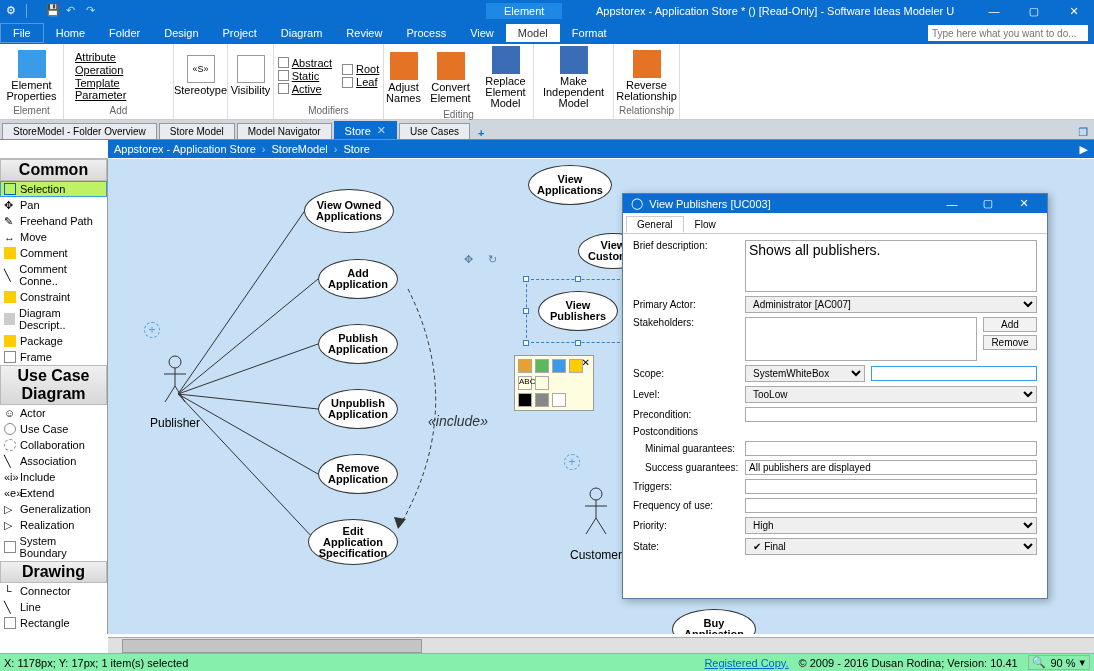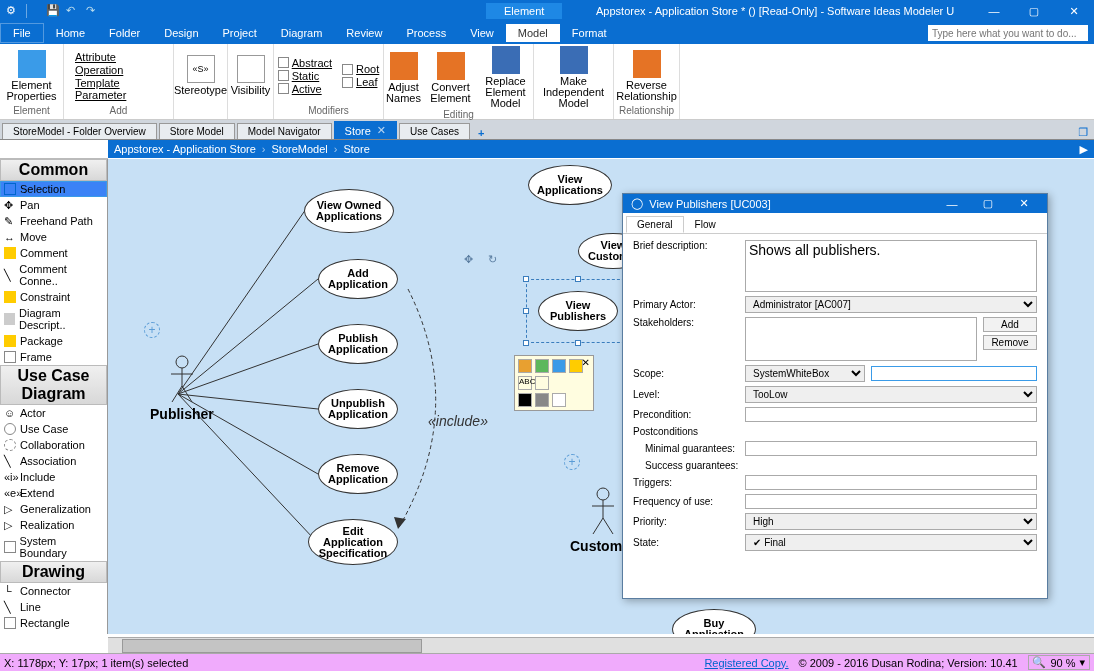--- a/index.html
+++ b/index.html
@@ -33,47 +33,47 @@
 .plus{color:#0a6ed1;font-weight:bold;padding:0 8px;}
 .breadcrumb{background:#0a6ed1;color:#fff;height:18px;display:flex;align-items:center;padding:0 6px;font-size:10px;gap:6px;}
 .breadcrumb .sep{opacity:.6;}
 .main{display:flex;height:475px;}
 .sidebar{width:108px;background:#fff;border-right:1px solid #999;display:flex;flex-direction:column;}
 .searchbox{display:flex;border-bottom:1px solid #bbb;}
 .searchbox input{flex:1;border:none;height:18px;padding:0 3px;}
 .searchbox .mag{width:18px;display:flex;align-items:center;justify-content:center;background:#eee;border-left:1px solid #bbb;}
 .shead{background:linear-gradient(#f0f0f0,#d8d8d8);border:1px solid #bbb;text-align:center;font-weight:bold;font-size:16px;padding:1px 0;}
 .stool{display:flex;align-items:center;gap:4px;padding:1px 3px;font-size:10px;cursor:pointer;border:1px solid transparent;}
-.stool.sel{background:#3b82f6;border:1px solid #3a9be8;}
+.stool.sel{background:#bef264;border:1px solid #3a9be8;}
 .stool .ti{width:12px;height:12px;display:inline-block;}
 .canvas{flex:1;background:#c7e0f5;position:relative;overflow:hidden;}
 .usecase{position:absolute;background:#fff;border:1px solid #333;border-radius:50%;display:flex;align-items:center;justify-content:center;text-align:center;font-size:10px;font-weight:bold;line-height:11px;padding:4px;}
 .actor{position:absolute;display:flex;flex-direction:column;align-items:center;}
 .actor svg{width:30px;height:50px;}
-.actor .nm{font-size:14px;font-weight:bold;margin-top:2px;}
+.actor .nm{font-size:12px;font-weight:normal;margin-top:12px;}
 .plusnode{position:absolute;width:16px;height:16px;border:1px dashed #5a9cd6;border-radius:50%;color:#5a9cd6;display:flex;align-items:center;justify-content:center;font-size:12px;}
 .selhandles{position:absolute;border:1px dashed #3a7dbd;}
 .selhandles .h{width:6px;height:6px;background:#fff;border:1px solid #3a7dbd;position:absolute;}
 .palette{position:absolute;background:#fffde0;border:1px solid #999;width:80px;height:56px;padding:3px;}
 .palette .row{display:flex;gap:3px;margin-bottom:3px;}
 .palette .cell{width:14px;height:14px;border:1px solid #aaa;}
 .dialog{position:absolute;background:#fff;border:1px solid #5a7da0;box-shadow:2px 2px 8px rgba(0,0,0,.3);}
 .dialog .dtitle{background:#0a6ed1;color:#fff;padding:3px 8px;display:flex;align-items:center;gap:6px;}
 .dialog .dtitle .spacer{flex:1;}
 .dialog .dtitle .wbtn{width:30px;text-align:center;}
 .dialog .dtabs{display:flex;border-bottom:1px solid #ccc;padding:3px 3px 0;}
 .dialog .dtab{padding:2px 10px;font-size:10px;border:1px solid transparent;}
 .dialog .dtab.active{border:1px solid #ccc;border-bottom-color:#fff;background:#fff;}
 .dialog .dbody{padding:6px 10px;}
 .drow{display:flex;align-items:center;margin-bottom:4px;gap:6px;}
 .drow label{width:106px;font-size:10px;}
 .drow input,.drow select,.drow textarea{flex:1;font-size:10px;padding:1px 3px;border:1px solid #aaa;}
 .drow textarea{height:52px;resize:none;}
 .drow .btn{width:54px;text-align:center;border:1px solid #aaa;background:#f2f2f2;padding:1px 0;font-size:10px;}
-.statusbar{position:absolute;bottom:0;left:0;right:0;height:18px;background:#f0abfc;border-top:1px solid #aaa;display:flex;align-items:center;font-size:10px;padding:0 4px;gap:10px;}
+.statusbar{position:absolute;bottom:0;left:0;right:0;height:18px;background:#86efac;border-top:1px solid #aaa;display:flex;align-items:center;font-size:10px;padding:0 4px;gap:10px;}
 .statusbar .rcopy{color:#06c;text-decoration:underline;}
 .statusbar .spacer{flex:1;}
 .hscroll{position:absolute;bottom:18px;left:108px;right:0;height:16px;background:#e0e0e0;border-top:1px solid #aaa;}
 .hscroll .thumb{position:absolute;left:14px;width:300px;height:14px;top:1px;background:#c4c4c4;border:1px solid #999;}
 .incl{position:absolute;font-size:14px;font-style:italic;color:#333;margin-top:8px;}
 .menubar .file{background:#0a6ed1;border:1px solid rgba(255,255,255,.3);}
 </style>
 </head>
 <body>
 
@@ -512,20 +512,21 @@
           </div>
         <div class="drow">
             <label style="width:auto">Postconditions</label>
           </div>
         <div class="drow">
             <label style="padding-left:12px">Minimal guarantees:</label>
             <input style="">
           </div>
         <div class="drow">
             <label style="padding-left:12px">Success guarantees:</label>
+            <input value="All publishers are displayed" style="">
           </div>
         <div class="drow">
             <label>Triggers:</label>
             <input style="">
           </div>
         <div class="drow">
             <label>Frequency of use:</label>
             <input style="">
           </div>
         <div class="drow">

